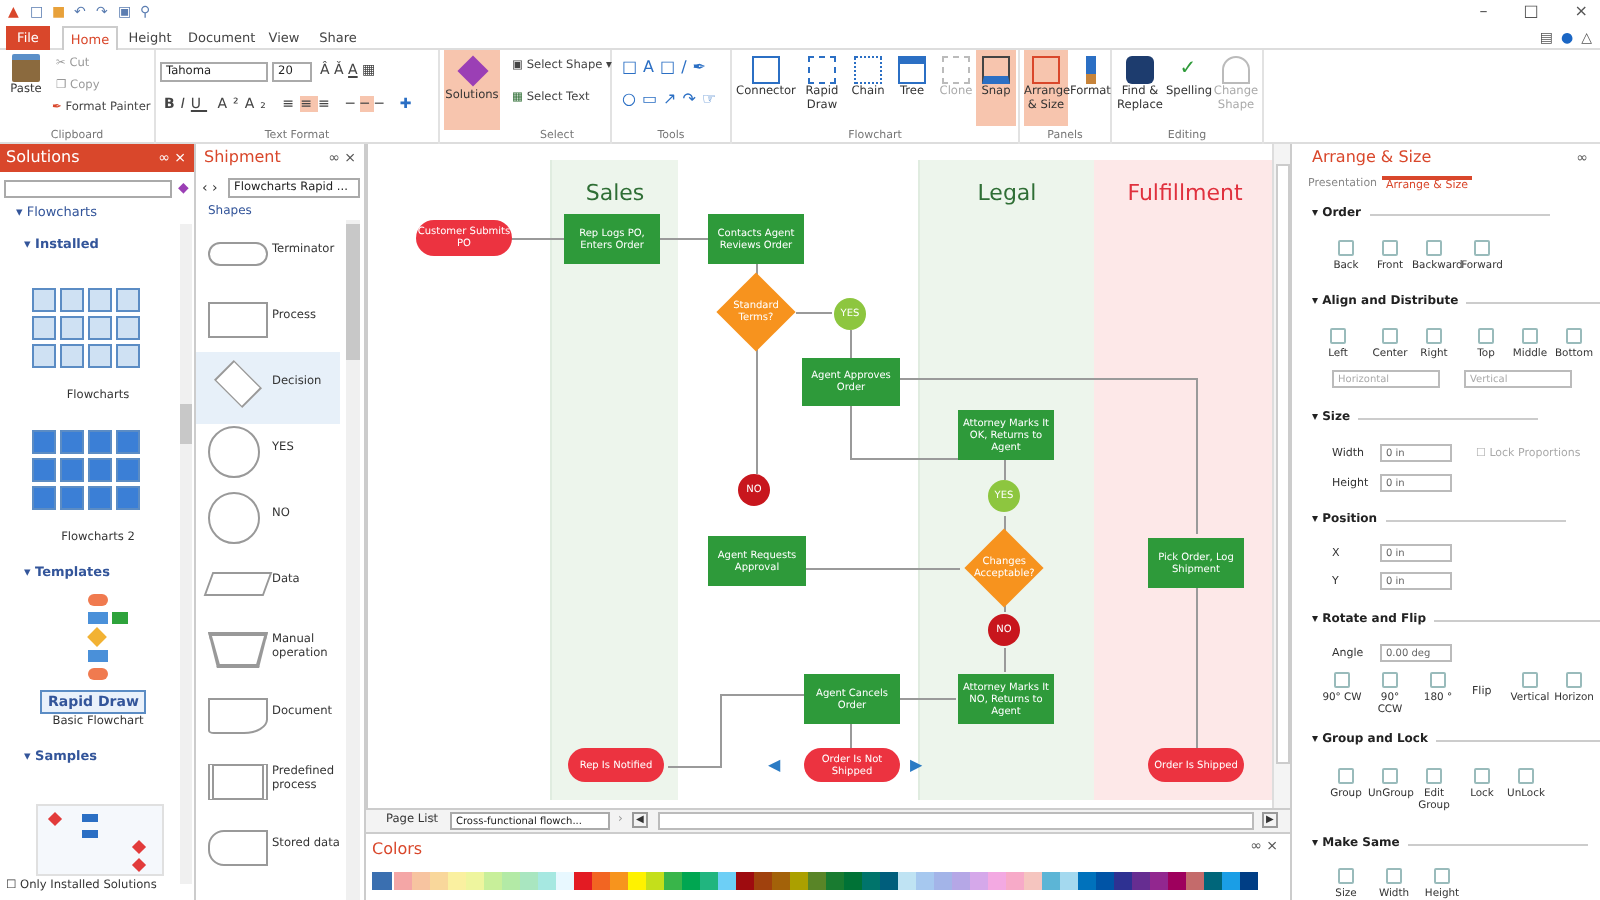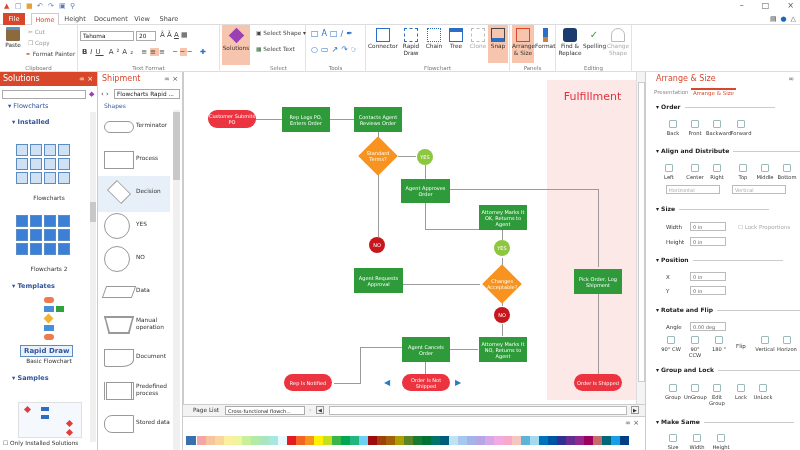--- a/index.html
+++ b/index.html
@@ -263,20 +263,26 @@
       <div class="sh" style="border-left:3px double #999;border-right:3px double #999"></div>
       <div class="lb" style="top:9px">Predefined process</div>
     </div>
   <div class="shape-item" style="top:335px">
       <div class="sh" style="border-radius:8px 0 0 8px"></div>
       <div class="lb">Stored data</div>
     </div>
 </div>
 
 <div id="canvas" class="abs">
+  <div class="lane" style="left:91px;width:64px;background:#edf5ec;border-left:1px solid #e0ece0">
+      <div class="lane-t" style="color:#2f6e35">Sales</div>
+    </div>
+  <div class="lane" style="left:275px;width:88px;background:#edf5ec;border-left:1px solid #e0ece0">
+      <div class="lane-t" style="color:#2f6e35">Legal</div>
+    </div>
   <div class="lane" style="left:363px;width:91px;background:#fde8e8">
       <div class="lane-t" style="color:#e0313e">Fulfillment</div>
     </div>
 
   <div class="ln" style="left:68px;top:47px;width:30px;height:1px"></div>
   <div class="ln" style="left:146px;top:47px;width:24px;height:1px"></div>
   <div class="ln" style="left:194px;top:60px;width:1px;height:8px"></div>
   <div class="ln" style="left:194px;top:100px;width:1px;height:65px"></div>
   <div class="ln" style="left:214px;top:84px;width:18px;height:1px"></div>
   <div class="ln" style="left:241px;top:93px;width:1px;height:14px"></div>
@@ -330,20 +336,21 @@
   <span class="abs" style="left:10px;top:2px;font-size:5.8px">Page List</span>
   <span class="abs" style="left:32px;top:1px;font-size:6px;color:#999">‹</span>
   <div class="inp" style="left:42px;top:1px;width:80px;height:9px;font-size:5px">Cross-functional flowch... (1/1)</div>
   <span class="abs" style="left:126px;top:1px;font-size:6px;color:#999">›</span>
   <span class="abs" style="left:133px;top:1px;font-size:5px;border:1px solid #999;padding:0 1px">◀</span>
   <div class="abs" style="left:146px;top:1px;width:298px;height:9px;background:#fff;border:1px solid #bbb"></div>
   <span class="abs" style="left:448px;top:1px;font-size:5px;border:1px solid #999;padding:0 1px">▶</span>
 </div>
 
 <div id="colors" class="abs">
+  <div class="hdr">Colors</div>
   <span class="abs" style="right:6px;top:2px;font-size:7px;color:#555">∞ ×</span>
   <span class="abs" style="left:3px;top:19px;width:10px;height:9px;background:#3a6fb0"></span>
   <div id="swatches">
       <span style="background: rgb(244, 166, 166);"></span>
       <span style="background: rgb(247, 196, 160);"></span>
       <span style="background: rgb(249, 215, 155);"></span>
       <span style="background: rgb(250, 240, 160);"></span>
       <span style="background: rgb(238, 245, 158);"></span>
       <span style="background: rgb(200, 239, 154);"></span>
       <span style="background: rgb(179, 234, 166);"></span>

